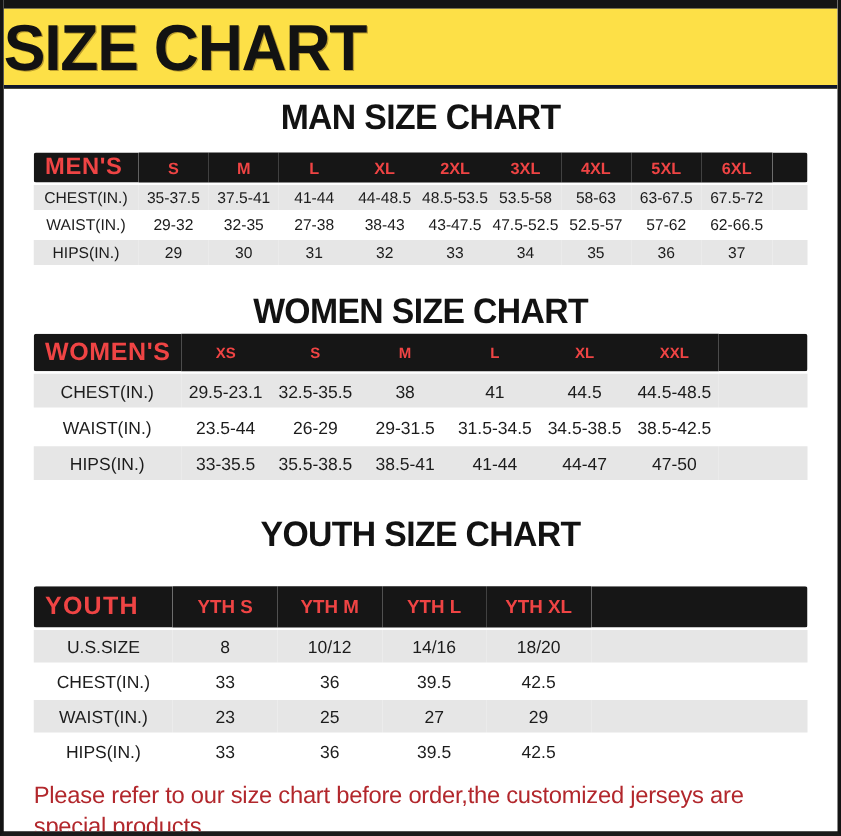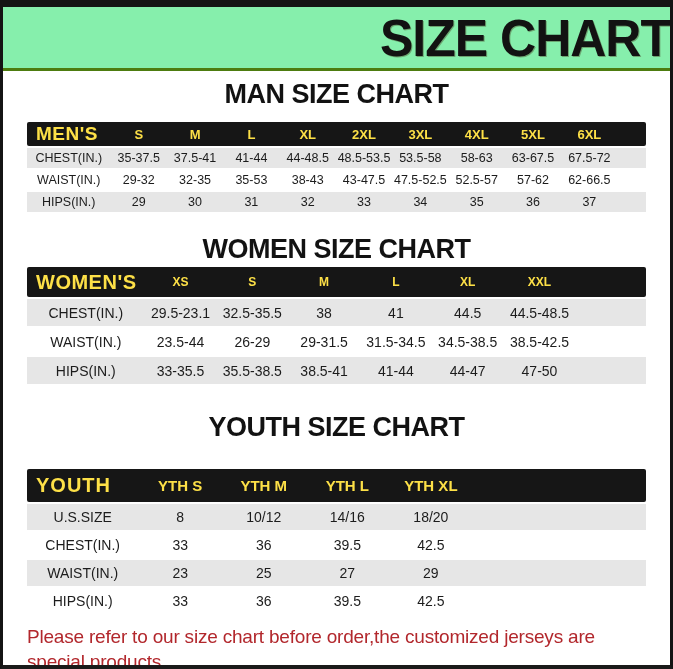--- a/index.html
+++ b/index.html
@@ -7,23 +7,23 @@
   body {
     font-family:"Liberation Sans", sans-serif;
     background:#ffffff;
     border-left:3px solid #141414;
     border-right:3px solid #141414;
     border-bottom:4px solid #1a1a1a;
     overflow:hidden;
   }
   .top-strip { height:7px; background:#141414; width:100%; }
   .banner {
-    height:64px; background:#86efac;
-    border-bottom:3px solid #4d7c0f;
-    display:flex; align-items:center; justify-content:flex-end;
+    height:64px; background:#fde047;
+    border-bottom:3px solid #0f172a;
+    display:flex; align-items:center; justify-content:flex-start;
   }
   .banner-title {
     font-size:50px; font-weight:bold; color:#121212;
     letter-spacing:-1px; transform:scaleY(1.04);
     text-shadow:1px 1px 0 rgba(60,30,0,0.35);
   }
   .content { padding:0 24px; }
   .section-title {
     text-align:center; font-size:27px; font-weight:bold; color:#121212;
     letter-spacing:-0.5px; transform:scaleY(1.05);
@@ -33,21 +33,21 @@
   .t-youth { margin-top:26px; }
 
   table {
     width:100%; border-collapse:separate; border-spacing:0 2px;
     table-layout:fixed;
   }
   .tbl-man   { margin-top:10px; }
   .tbl-woman { }
   .tbl-youth { margin-top:24px; }
 
-  thead tr { background:#161616; color:#fde047; }
+  thead tr { background:#161616; color:#ef4444; }
   thead td { text-align:center; font-weight:bold; }
   thead td:first-child { text-align:left; padding-left:9px; border-radius:2px 0 0 2px; }
   thead td:last-child  { border-radius:0 2px 2px 0; }
 
   tbody td { text-align:center; color:#1c1c1c; }
   tbody td:first-child { }
   tr.gray  { background:#E6E6E6; }
   tr.white { background:#FFFFFF; }
 
   
@@ -129,21 +129,21 @@
         <td>53.5-58</td>
         <td>58-63</td>
         <td>63-67.5</td>
         <td>67.5-72</td>
         <td></td>
       </tr>
       <tr class="white">
         <td>WAIST(IN.)</td>
         <td>29-32</td>
         <td>32-35</td>
-        <td>35-53</td>
+        <td>27-38</td>
         <td>38-43</td>
         <td>43-47.5</td>
         <td>47.5-52.5</td>
         <td>52.5-57</td>
         <td>57-62</td>
         <td>62-66.5</td>
         <td></td>
       </tr>
       <tr class="gray">
         <td>HIPS(IN.)</td>

